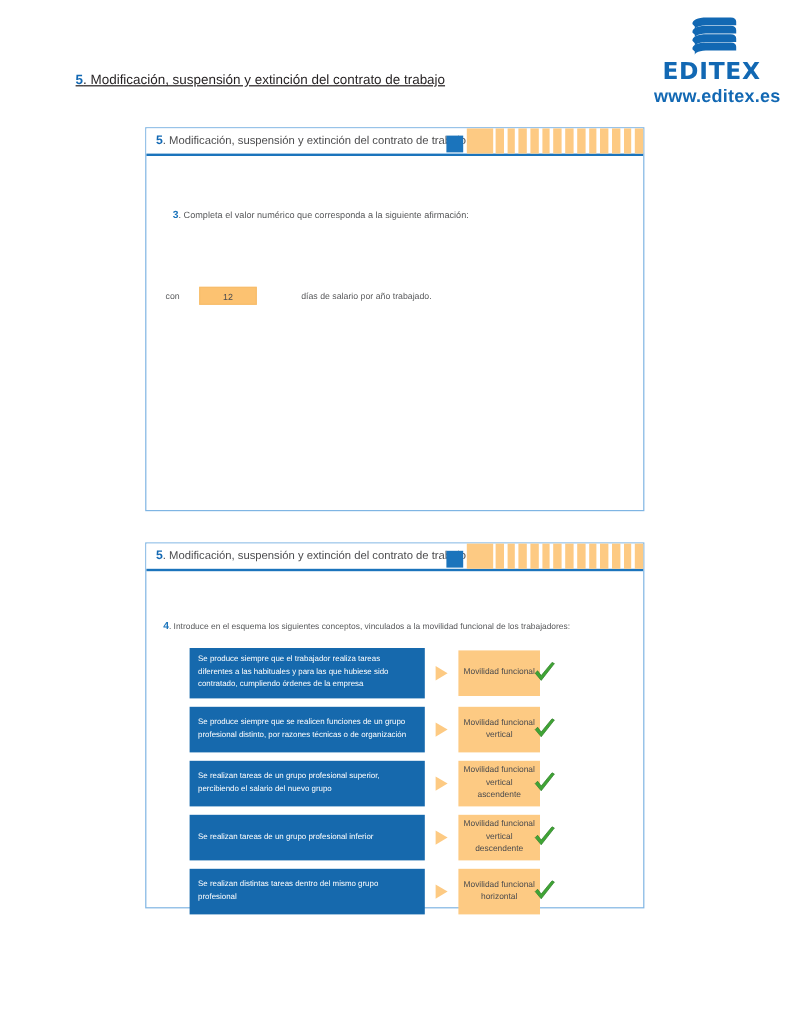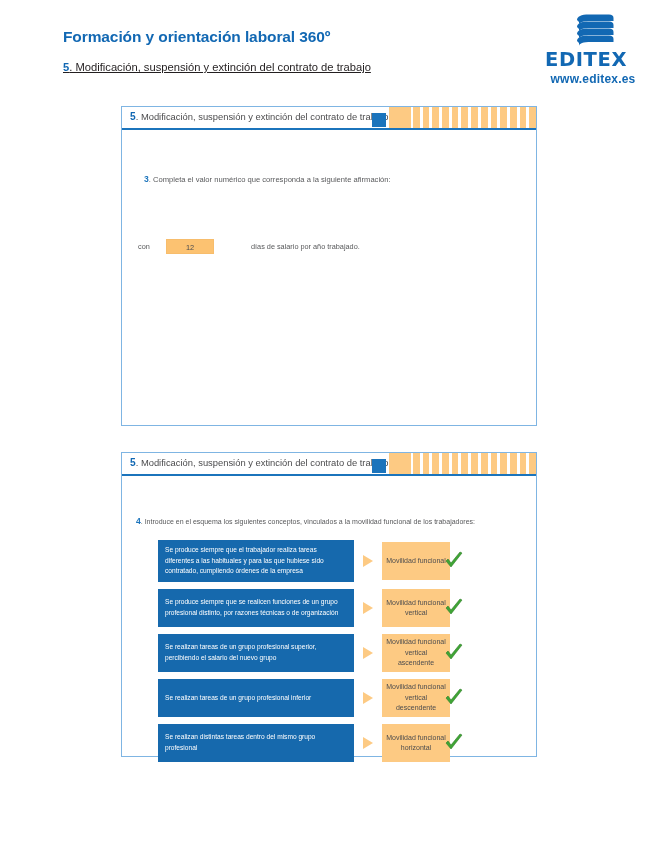--- a/index.html
+++ b/index.html
@@ -61,34 +61,34 @@
     left: 28px;
     top: 0px;
     width: 42px;
     height: 33px;
   }
   .logo-word {
     position: absolute;
     left: 0;
     top: 34px;
     width: 96px;
-    text-align: left;
+    text-align: center;
     font-size: 19.5px;
     font-weight: bold;
     color: #1268b3;
     letter-spacing: 0.6px;
     font-family: "DejaVu Sans", sans-serif;
   }
   .logo-url {
     position: absolute;
     left: 0;
     top: 58px;
     width: 96px;
     text-align: center;
-    font-size: 12px;
+    font-size: 15px;
     font-weight: bold;
     color: #1268b3;
     letter-spacing: 0.2px;
   }
 
   
   .panel {
     position: absolute;
     left: 121px;
     width: 416px;
@@ -250,21 +250,20 @@
     transform: translateY(-50%);
     width: 20px;
     height: 20px;
   }
   .check svg { display: block; }
 </style>
 </head>
 <body>
 
 <div class="page-header">
-  <div class="doc-title">Formación y orientación laboral 360º</div>
   <div class="doc-subtitle"><span class="num">5</span><span>. Modificación, suspensión y extinción del contrato de trabajo</span></div>
 
   <div class="logo">
     <div class="logo-books">
       <svg viewBox="0 0 42 33" width="42" height="33" aria-hidden="true">
         <path d="M4 6 C4 2.5 8 0.5 16 0.5 L36 0.5 C39 0.5 40.5 2 40.5 4 L40.5 7 L18 7 C10 7 6 8.5 6 11 L6 8 Z" fill="#1268b3"></path>
         <path d="M4 13 C4 9.5 8 7.5 16 7.5 L36 7.5 C39 7.5 40.5 9 40.5 11 L40.5 14 L18 14 C10 14 6 15.5 6 18 L6 15 Z" fill="#1268b3"></path>
         <path d="M4 20 C4 16.5 8 14.5 16 14.5 L36 14.5 C39 14.5 40.5 16 40.5 18 L40.5 21 L18 21 C10 21 6 22.5 6 25 L6 22 Z" fill="#1268b3"></path>
         <path d="M4 27 C4 23.5 8 21.5 16 21.5 L36 21.5 C39 21.5 40.5 23 40.5 25 L40.5 28 L18 28 C10 28 6 29.5 6 32 L6 29 Z" fill="#1268b3"></path>
       </svg>

